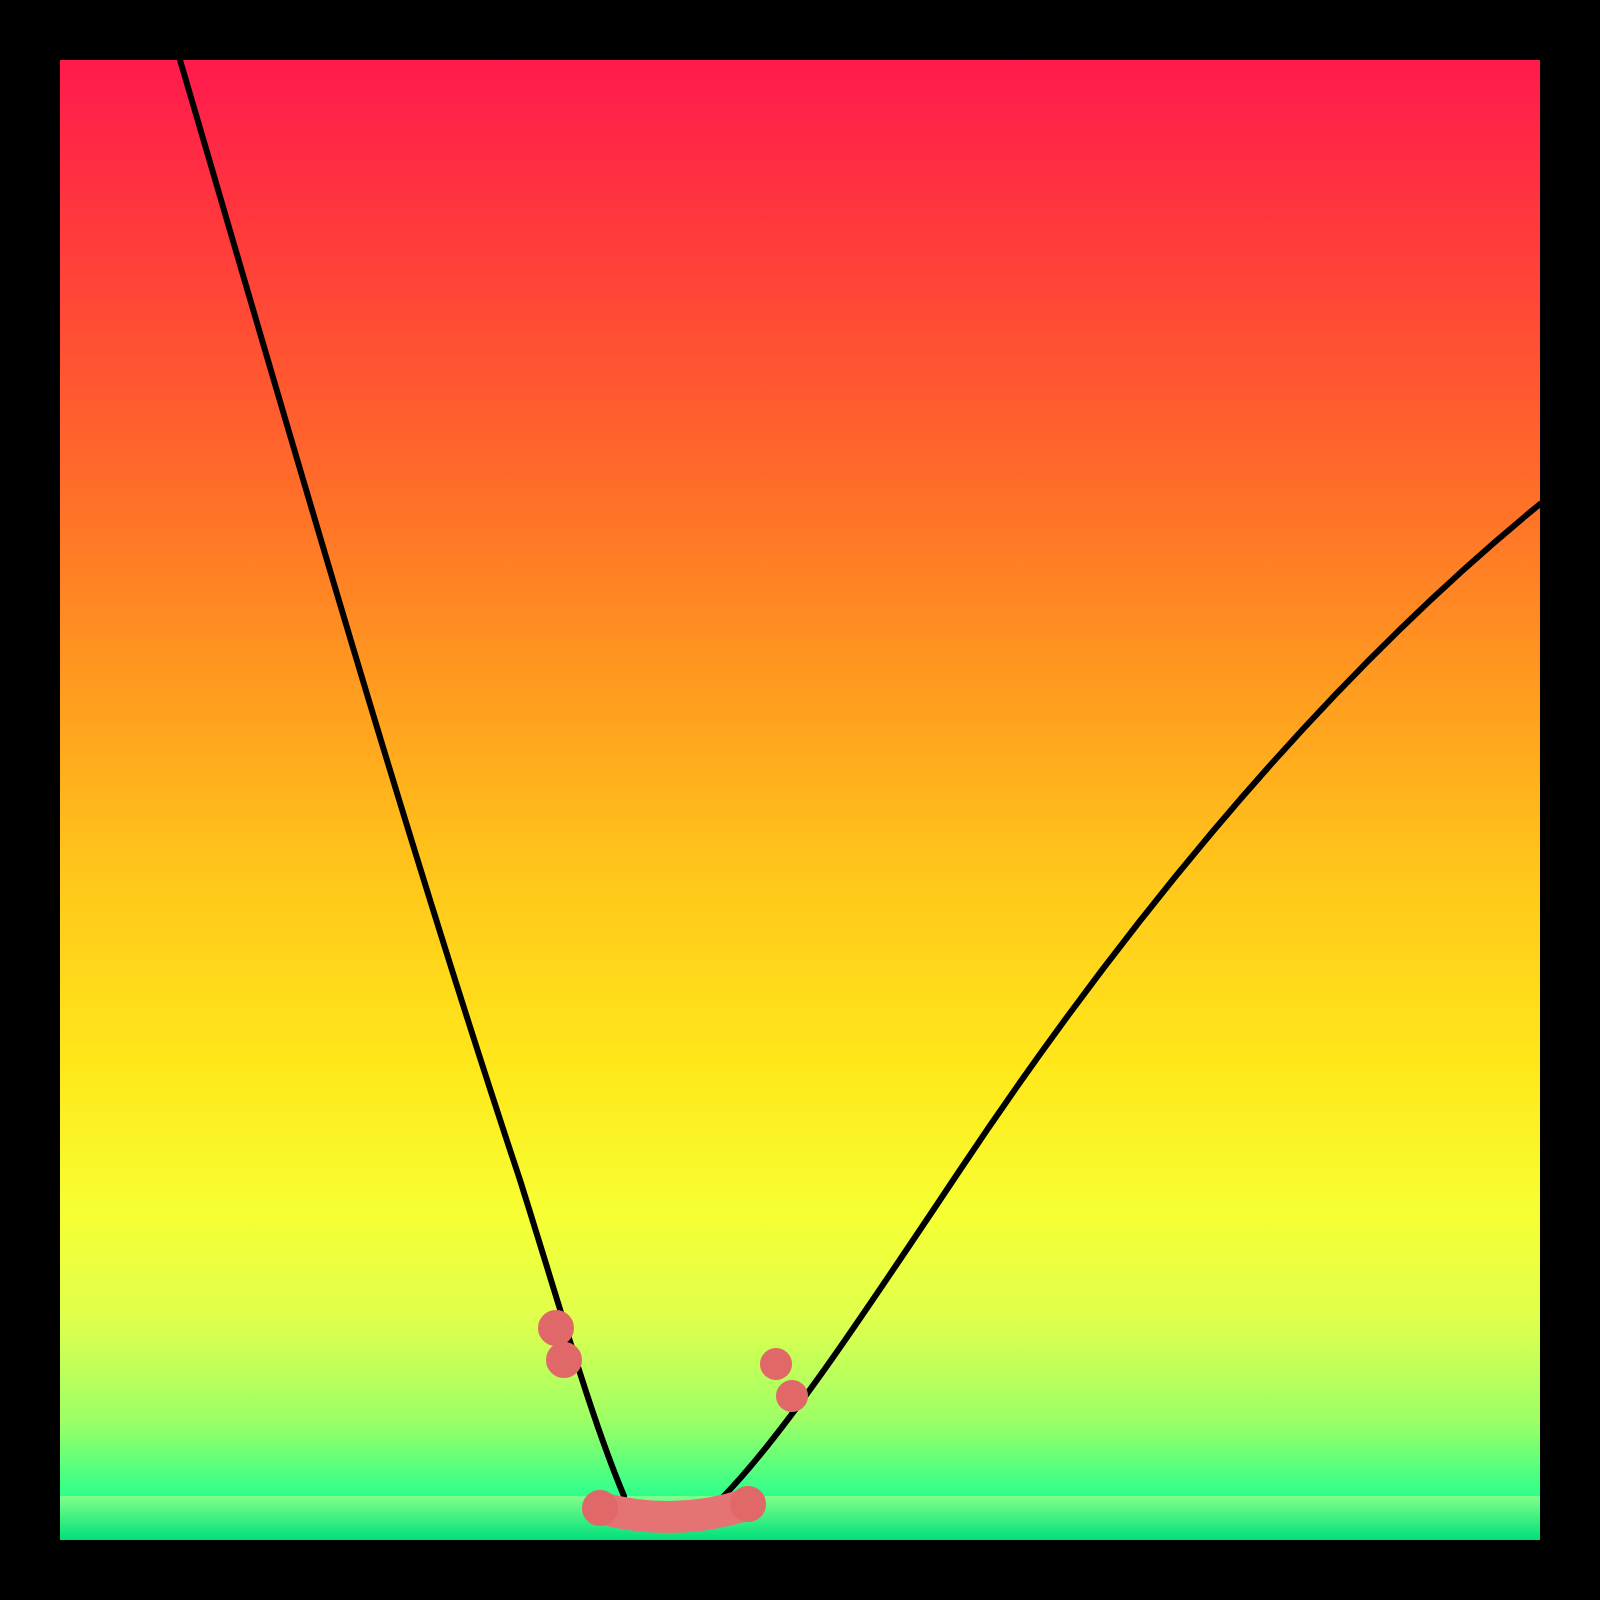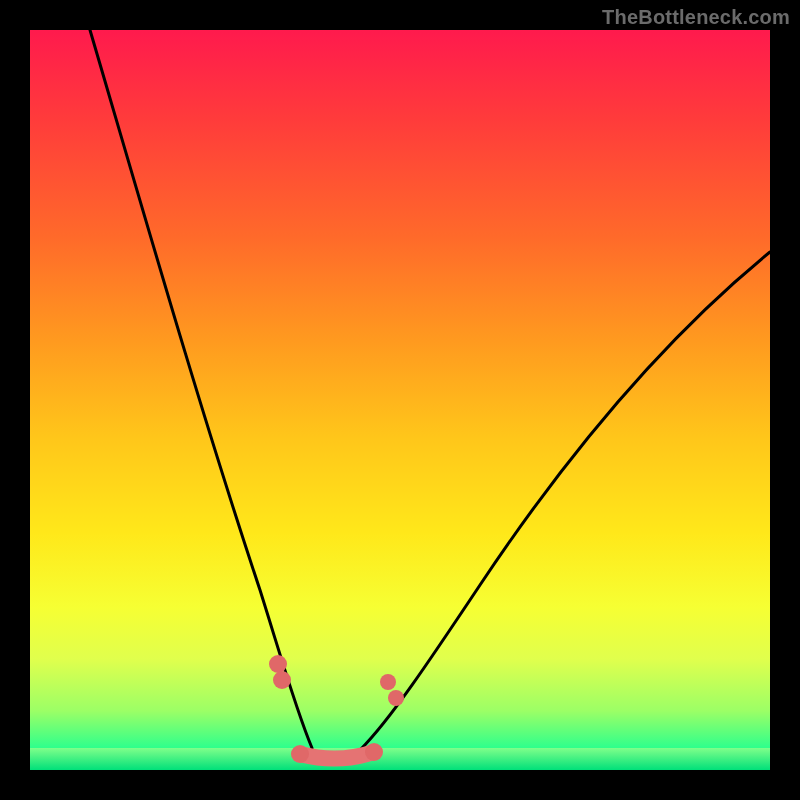--- a/index.html
+++ b/index.html
@@ -75,21 +75,20 @@
     stroke-linecap: round;
   }
   .dot {
     fill: #e06868;
   }
 </style>
 </head>
 <body>
 
 <div class="frame">
-  <div class="watermark">TheBottleneck.com</div>
 
   <div class="plot-area">
     <div class="green-strip"></div>
 
     <svg class="curves" viewBox="0 0 740 740">
 
       <path class="curve" d="M 60 0
            C 110 170, 170 380, 230 560
            C 252 630, 266 680, 282 718"></path>
 

